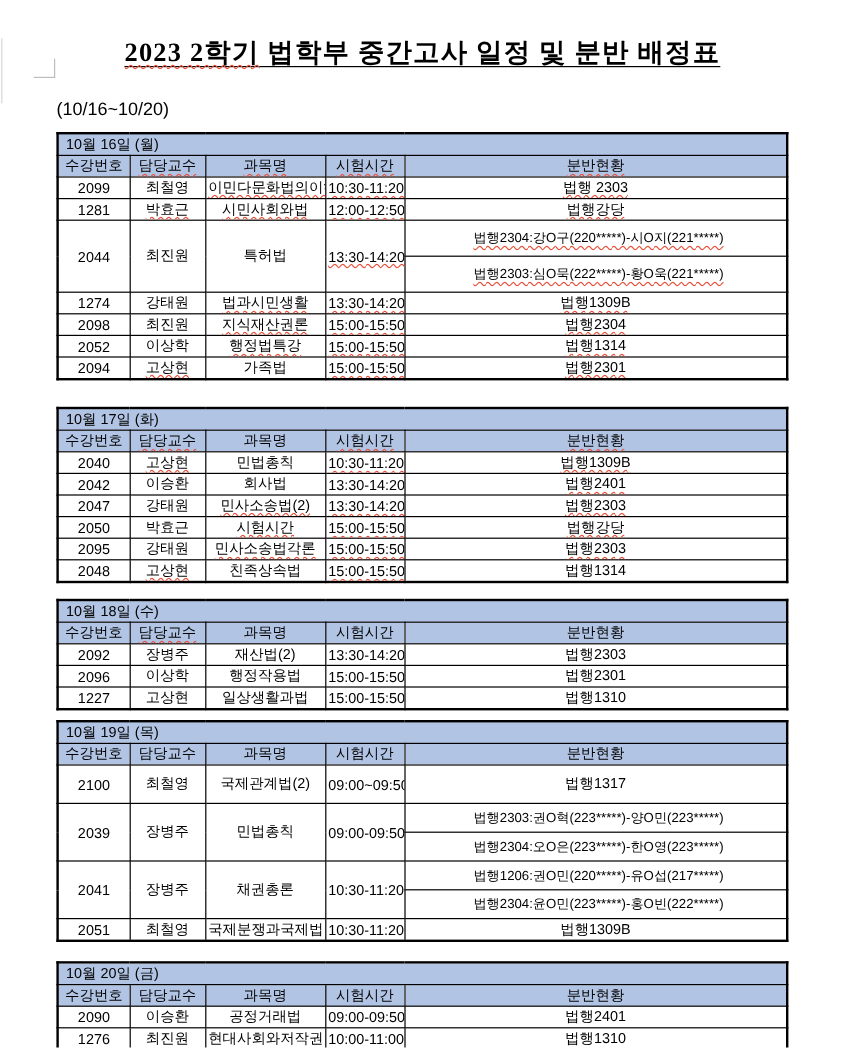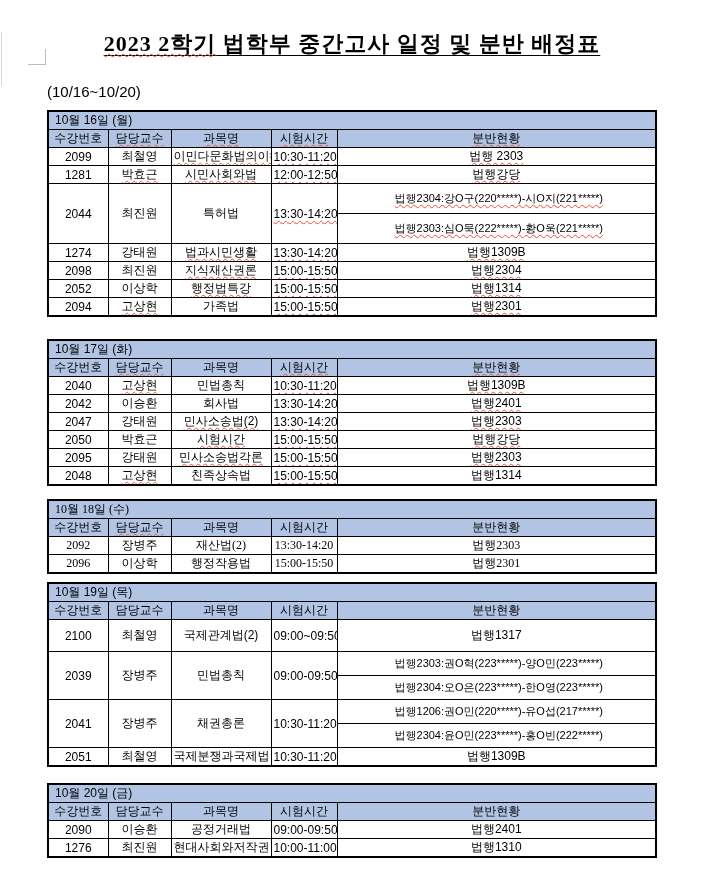--- a/index.html
+++ b/index.html
@@ -57,21 +57,21 @@
     background:var(--hdr-bg);text-align:left;padding-left:6px;
     border-bottom:1.5px solid var(--bd);
   }
   .sched tr.cols td{background:var(--hdr-bg);margin-top:47px;}
   .sched td.range{text-align:center;padding-left:7px;font-size:11px;}
   
   .sched:nth-of-type(1) tr.sub{height:30px;}
   .sched:nth-of-type(2){margin-bottom:13px;}
   .sched:nth-of-type(2) tr{height:15px;}
   .sched:nth-of-type(3){margin-bottom:8px;}
-  .sched:nth-of-type(3) tr{height:18px;font-family:Liberation Serif, serif;}
+  .sched:nth-of-type(3) tr{height:18px;}
   .sched:nth-of-type(4){margin-bottom:16px;}
   .sched:nth-of-type(4) tr.tall{height:32px;}
   .sched:nth-of-type(4) tr.sub{height:24px;}
   .sched:nth-of-type(5) tr{height:18px;}
 </style>
 </head>
 <body>
 
 <div class="page">
   <div class="edge-tick"></div>
@@ -244,20 +244,27 @@
             <td rowspan="1">13:30-14:20</td>
             <td>법행2303</td>
           </tr>
           <tr>
             <td rowspan="1">2096</td>
             <td rowspan="1">이상학</td>
             <td rowspan="1">행정작용법</td>
             <td rowspan="1">15:00-15:50</td>
             <td>법행2301</td>
           </tr>
+          <tr>
+            <td rowspan="1">1227</td>
+            <td rowspan="1">고상현</td>
+            <td rowspan="1">일상생활과법</td>
+            <td rowspan="1">15:00-15:50</td>
+            <td>법행1310</td>
+          </tr>
         </tbody>
       </table>
       <table class="sched">
         <colgroup>
           <col style="width: 60px;">
           <col style="width: 63px;">
           <col style="width: 100px;">
           <col style="width: 66px;">
           <col style="width: 319px;">
         </colgroup>

